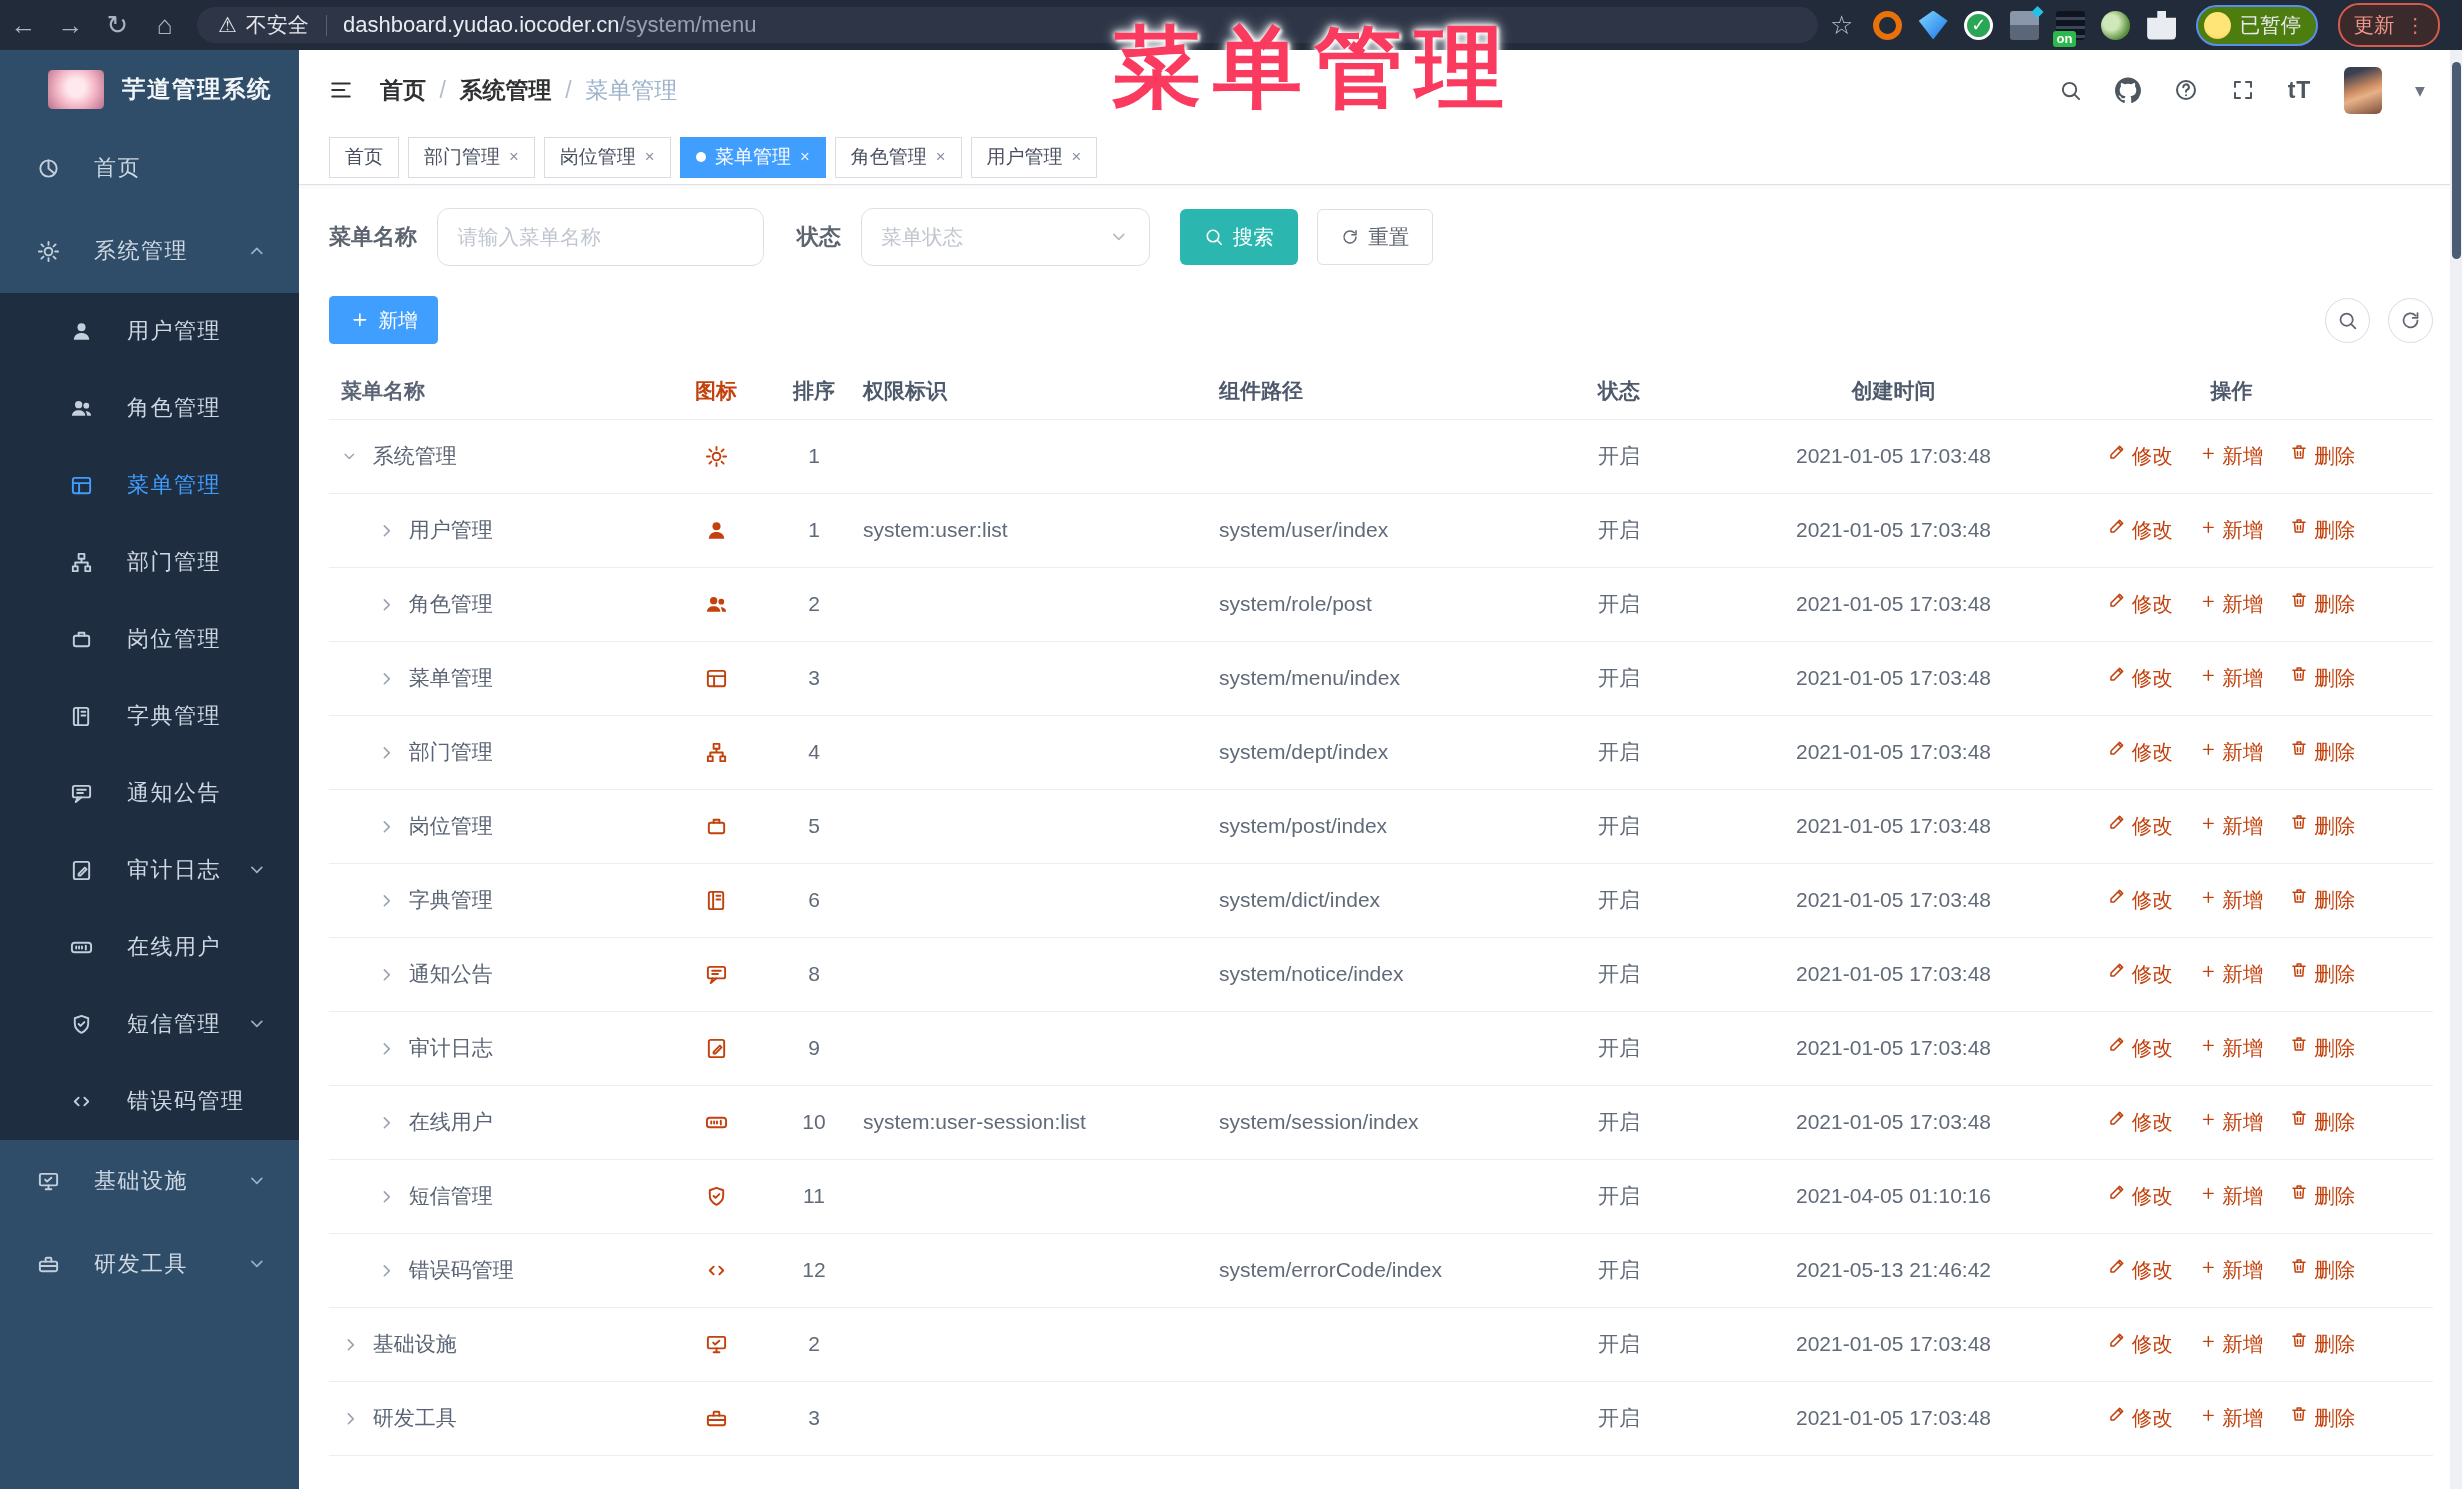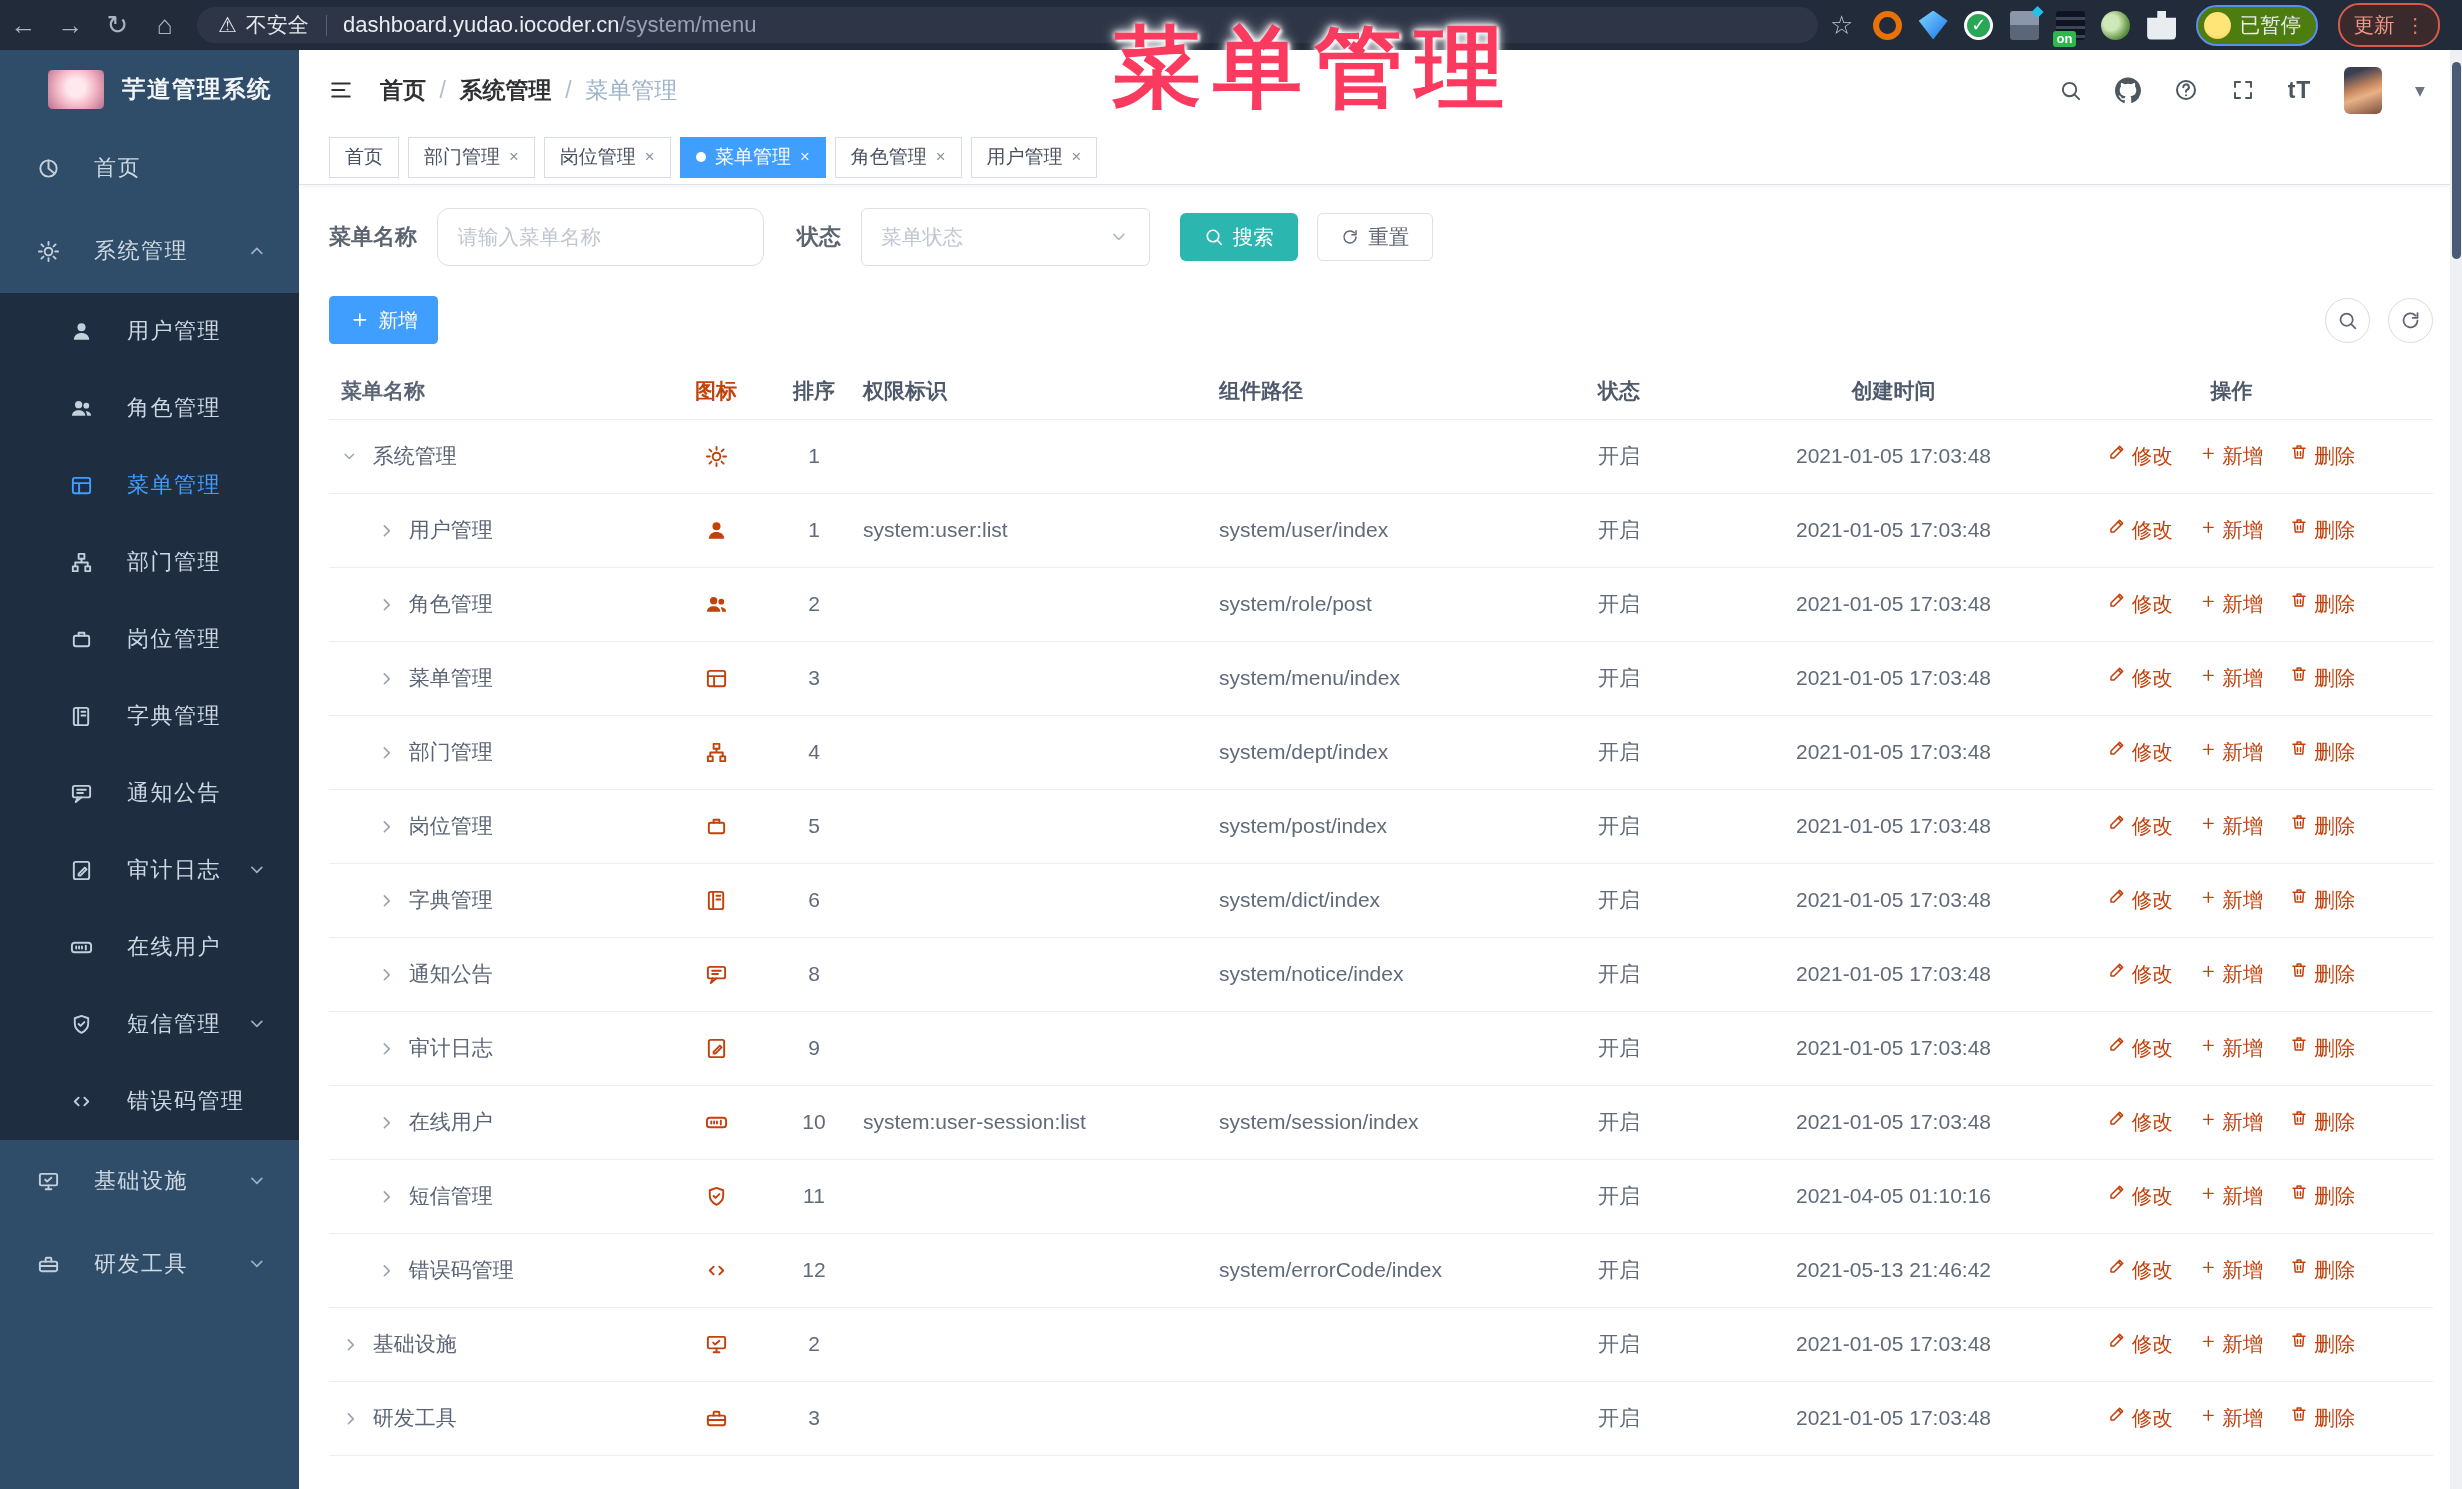--- a/index.html
+++ b/index.html
@@ -81,24 +81,24 @@
   .tabchip.active .dot { display:block; }
   .tabchip.active .x { color:#e8f2ff; }
 
   
   .main { position:absolute; left:299px; top:185px; width:2164px; height:1305px; background:#fff; padding:23px 30px 0 30px; }
   .filters { display:flex; align-items:center; gap:19.7px; }
   .flabel { font-size:22px; color:#5c6470; font-weight:600; }
   .finput { width:327px; height:58px; border:1.5px solid #dcdfe6; border-radius:12px; padding:0 19.7px;
     font-size:20.5px; color:#606266; background:#fff; font-family:inherit; }
   .finput::placeholder { color:#c0c6cf; }
-  .fselect { width:289px; height:58px; border:1.5px solid #dcdfe6; border-radius:6px; padding:0 19.7px;
+  .fselect { width:289px; height:58px; border:1.5px solid #dcdfe6; border-radius:12px; padding:0 19.7px;
     display:flex; align-items:center; justify-content:space-between; color:#c0c6cf; font-size:20.5px; cursor:pointer; }
   .fselect .sarr { color:#b4bac4; display:flex; }
-  .btn { display:flex; align-items:center; gap:9px; height:48px; padding:0 23px; border-radius:6px;
+  .btn { display:flex; align-items:center; gap:9px; height:56px; padding:0 23px; border-radius:6px;
     font-size:20.5px; cursor:pointer; border:1.5px solid transparent; }
   .btn-search { background:#2bb7af; color:#fff; margin-left:10.6px; }
   .btn-reset { background:#fff; color:#5f6672; border-color:#dcdfe6; }
   .toolbar { margin-top:30px; display:flex; align-items:center; }
   .btn-add { background:#409eff; color:#fff; height:48px; font-size:19.7px; padding:0 19.7px; border-radius:4.5px; }
   .tool-circles { margin-left:auto; display:flex; gap:18px; }
   .circ { width:45px; height:45px; border-radius:50%; border:1.5px solid #d9dce3; color:#5f6672;
     display:flex; align-items:center; justify-content:center; cursor:pointer; background:#fff; }
 
   

